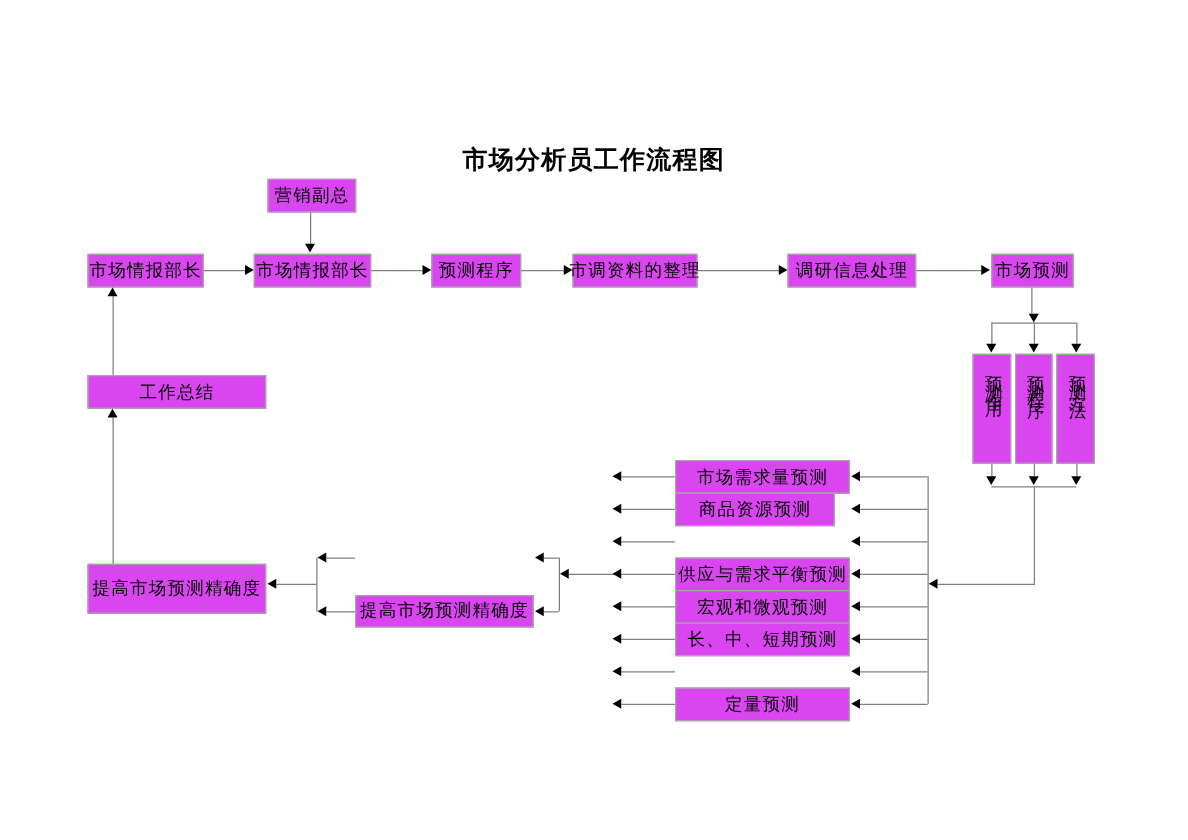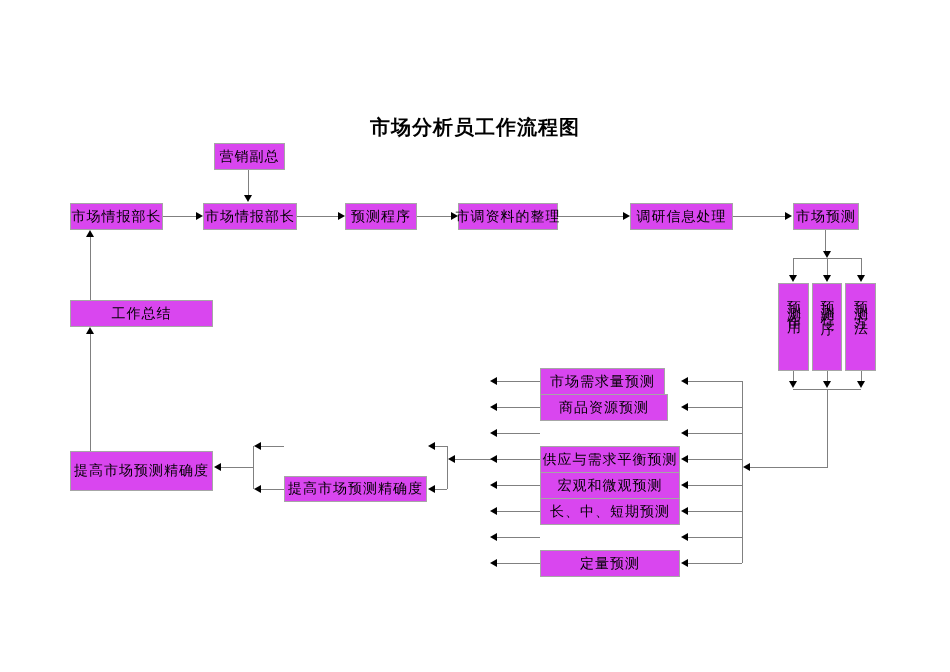--- a/index.html
+++ b/index.html
@@ -47,21 +47,21 @@
 
   <div class="box" style="left:70px;top:300px;width:143px;height:27px">工作总结</div>
   <div class="box" style="left:70px;top:451px;width:143px;height:40px">提高市场预测精确度</div>
 
   <div class="box" style="left:284px;top:476px;width:143px;height:26px">提高市场预测精确度</div>
 
   <div class="box vbox" style="left:778px;top:283px;width:31px;height:88px">预测作用</div>
   <div class="box vbox" style="left:812px;top:283px;width:30px;height:88px">预测程序</div>
   <div class="box vbox" style="left:845px;top:283px;width:31px;height:88px">预测方法</div>
 
-  <div class="box" style="left:540px;top:368px;width:125px;height:27px">市场需求量预测</div>
+  <div class="box" style="left:540px;top:368px;width:140px;height:27px">市场需求量预测</div>
   <div class="box" style="left:540px;top:394px;width:128px;height:27px">商品资源预测</div>
   <div class="box" style="left:540px;top:446px;width:140px;height:27px">供应与需求平衡预测</div>
   <div class="box" style="left:540px;top:472px;width:140px;height:27px">宏观和微观预测</div>
   <div class="box" style="left:540px;top:498px;width:140px;height:27px">长、中、短期预测</div>
   <div class="box" style="left:540px;top:550px;width:140px;height:27px">定量预测</div>
 
 <div class="hl" style="left: 163px; top: 216px; width: 33px;"></div>
     <div class="hl" style="left: 297px; top: 216px; width: 41px;"></div>
     <div class="hl" style="left: 417px; top: 216px; width: 34px;"></div>
     <div class="hl" style="left: 558px; top: 216px; width: 65px;"></div>

